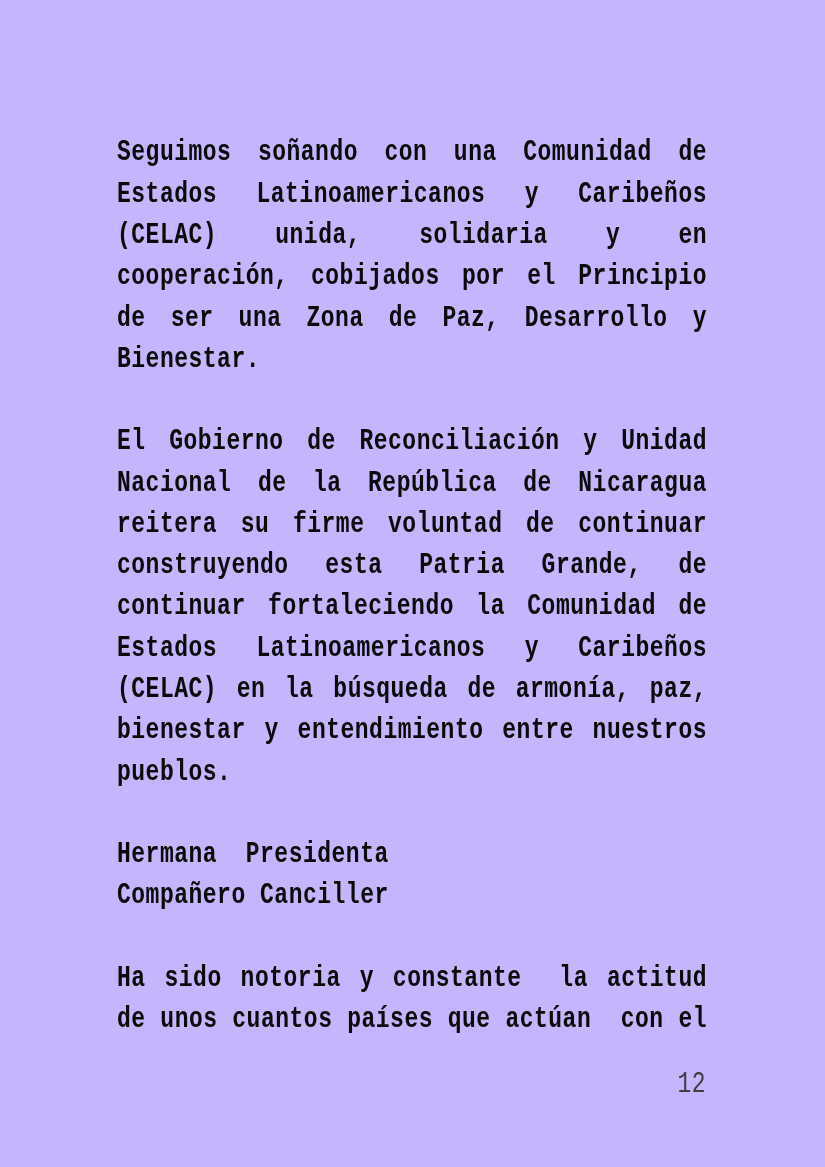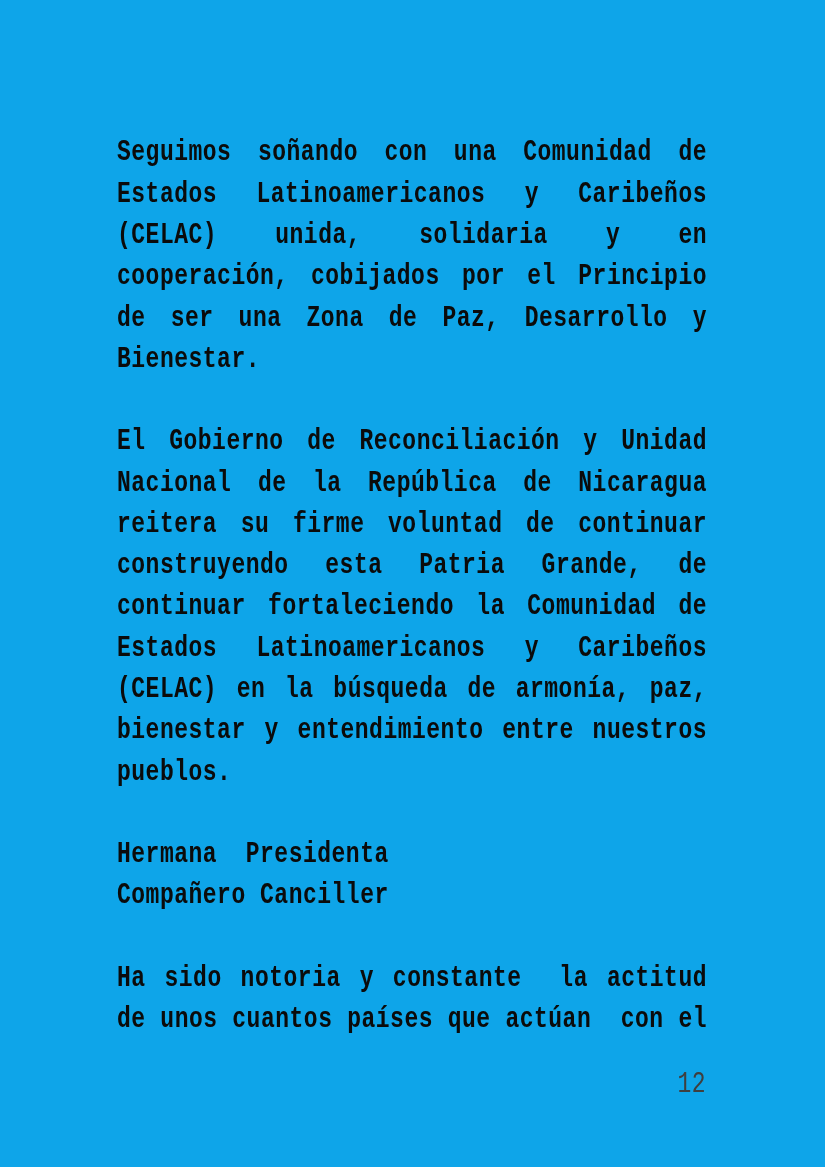--- a/index.html
+++ b/index.html
@@ -10,21 +10,21 @@
     width: 825px;
     height: 1167px;
     background: #ffffff;
     position: relative;
     overflow: hidden;
     font-family: "Liberation Mono", "DejaVu Sans Mono", monospace;
   }
   .page {
     position: absolute;
     inset: 0;
-    background: #0ea5e9;
+    background: #c4b5fd;
     text-decoration: underline;
   }
   .text-block {
     position: absolute;
     left: 117px;
     top: 132px;
     width: 590px;
     transform: scaleY(1.29);
     transform-origin: top left;
     color: #0b0b0b;

